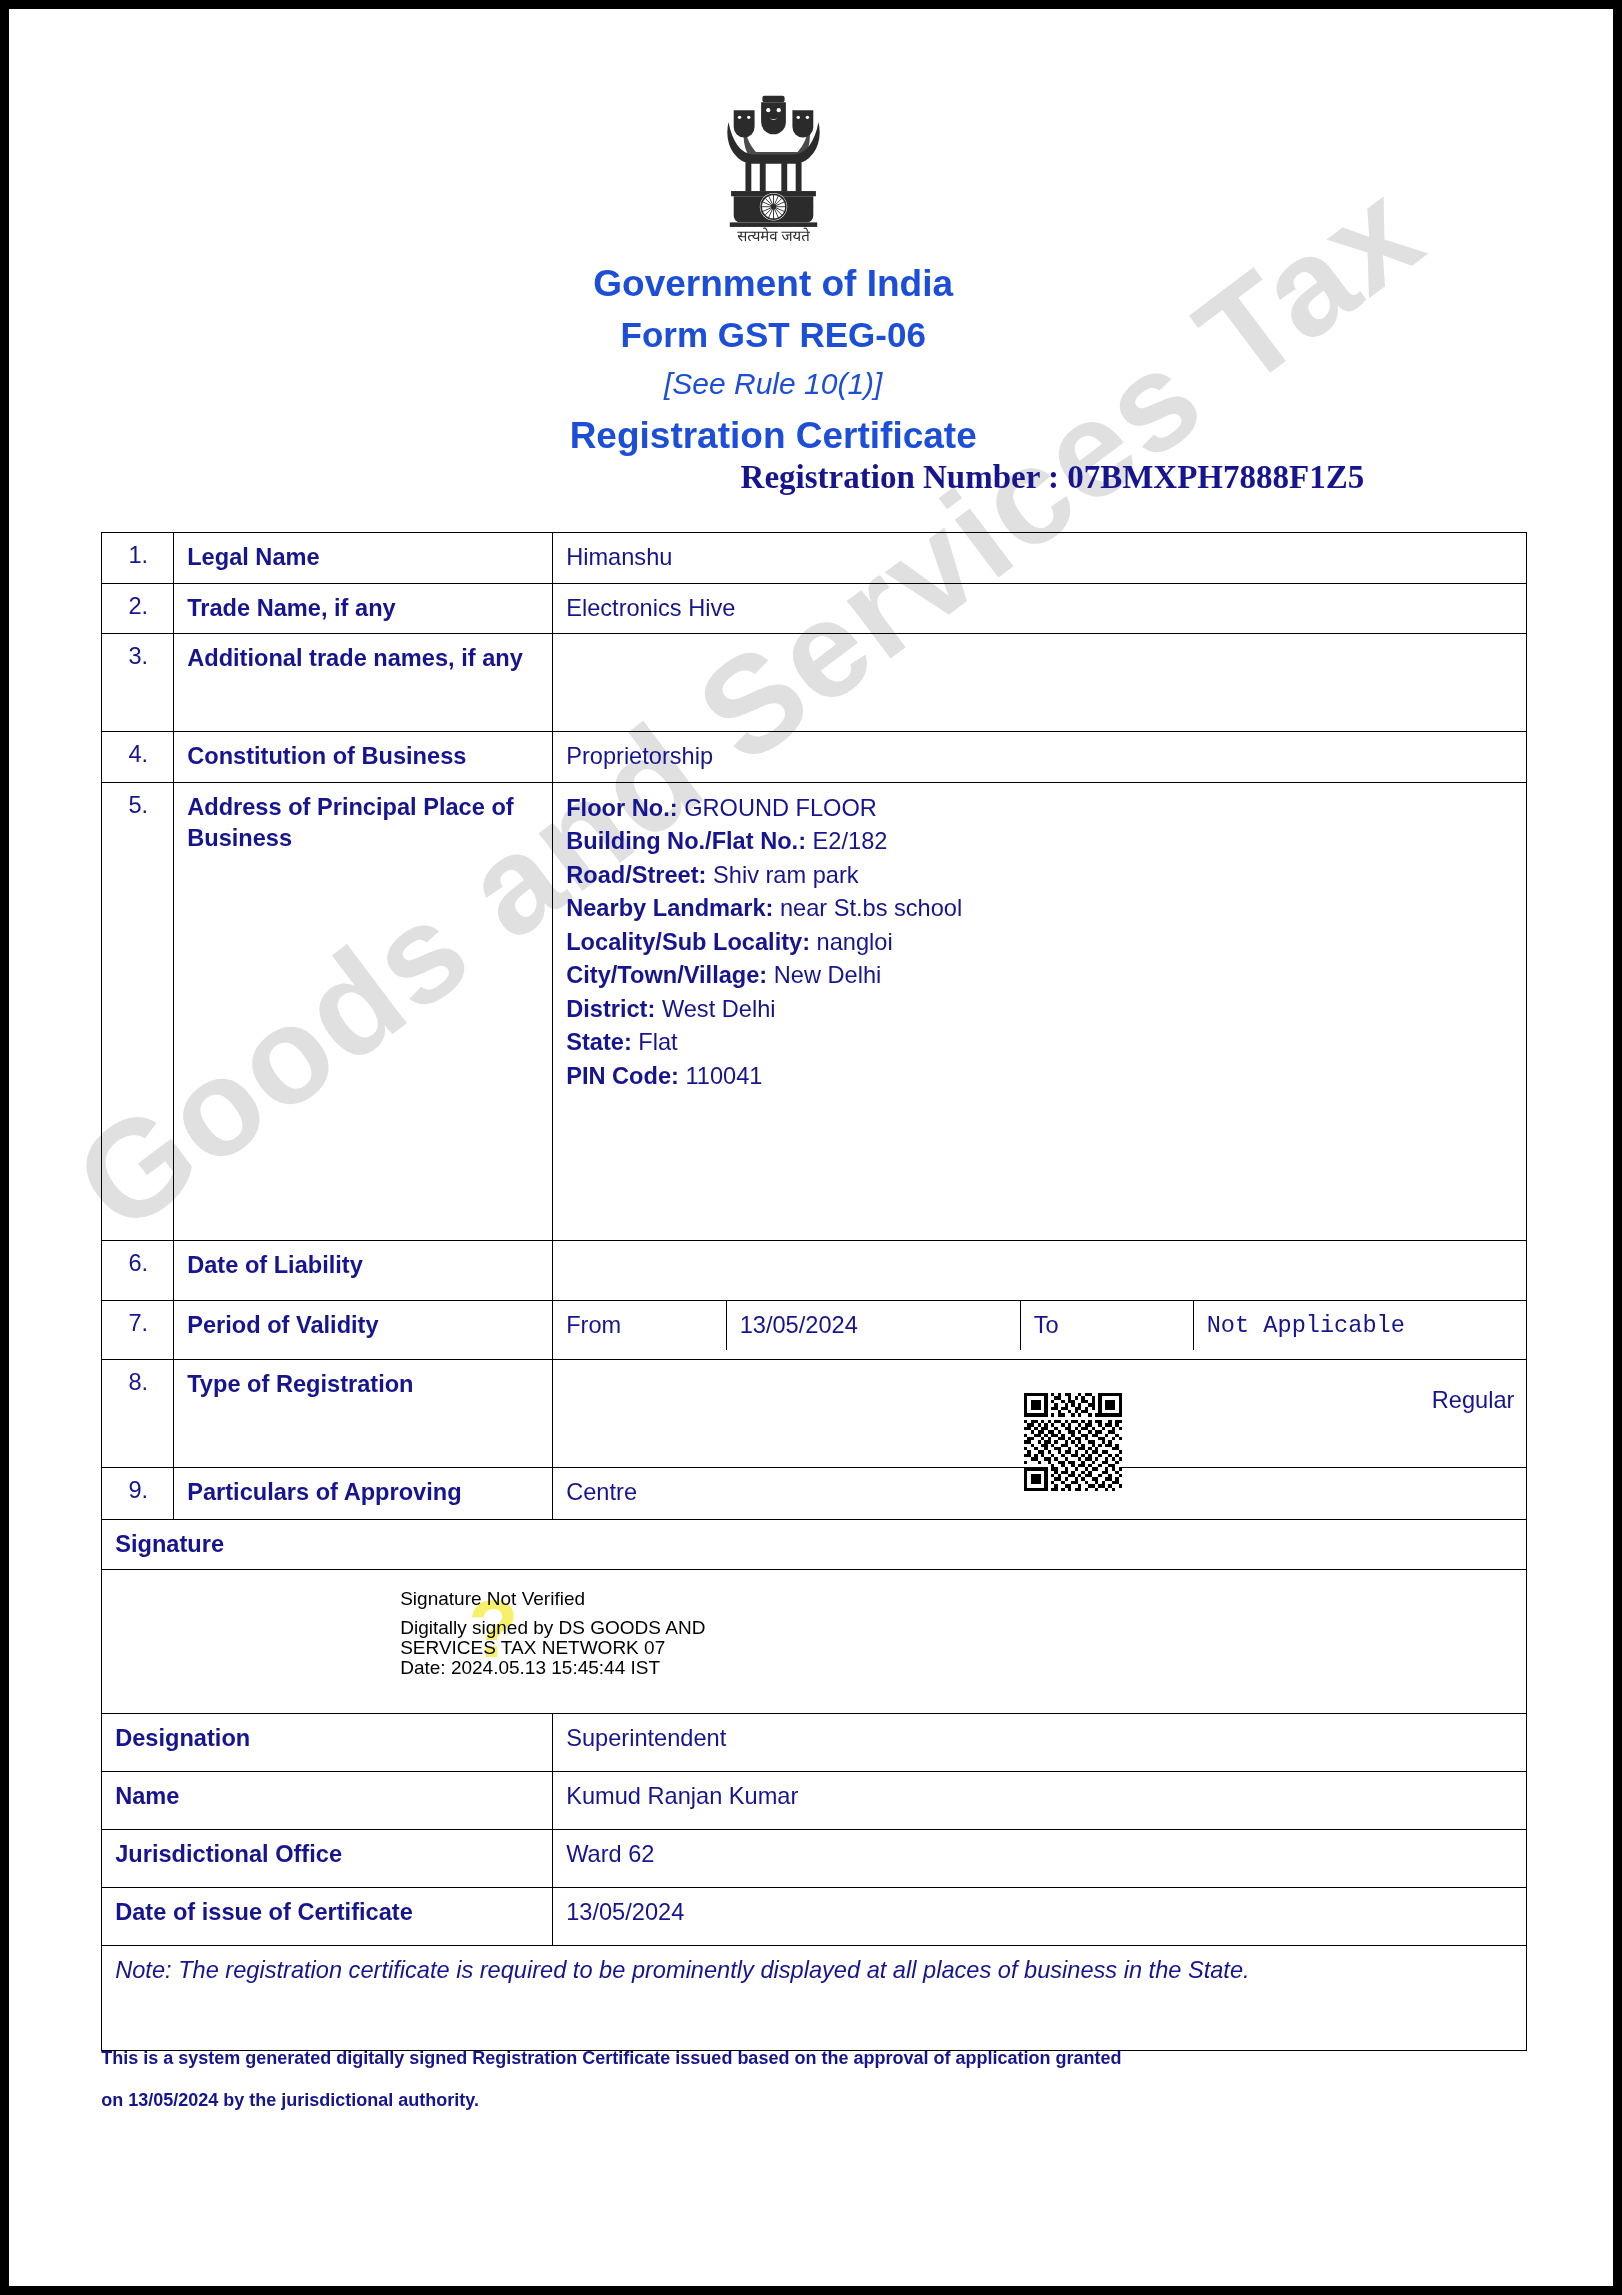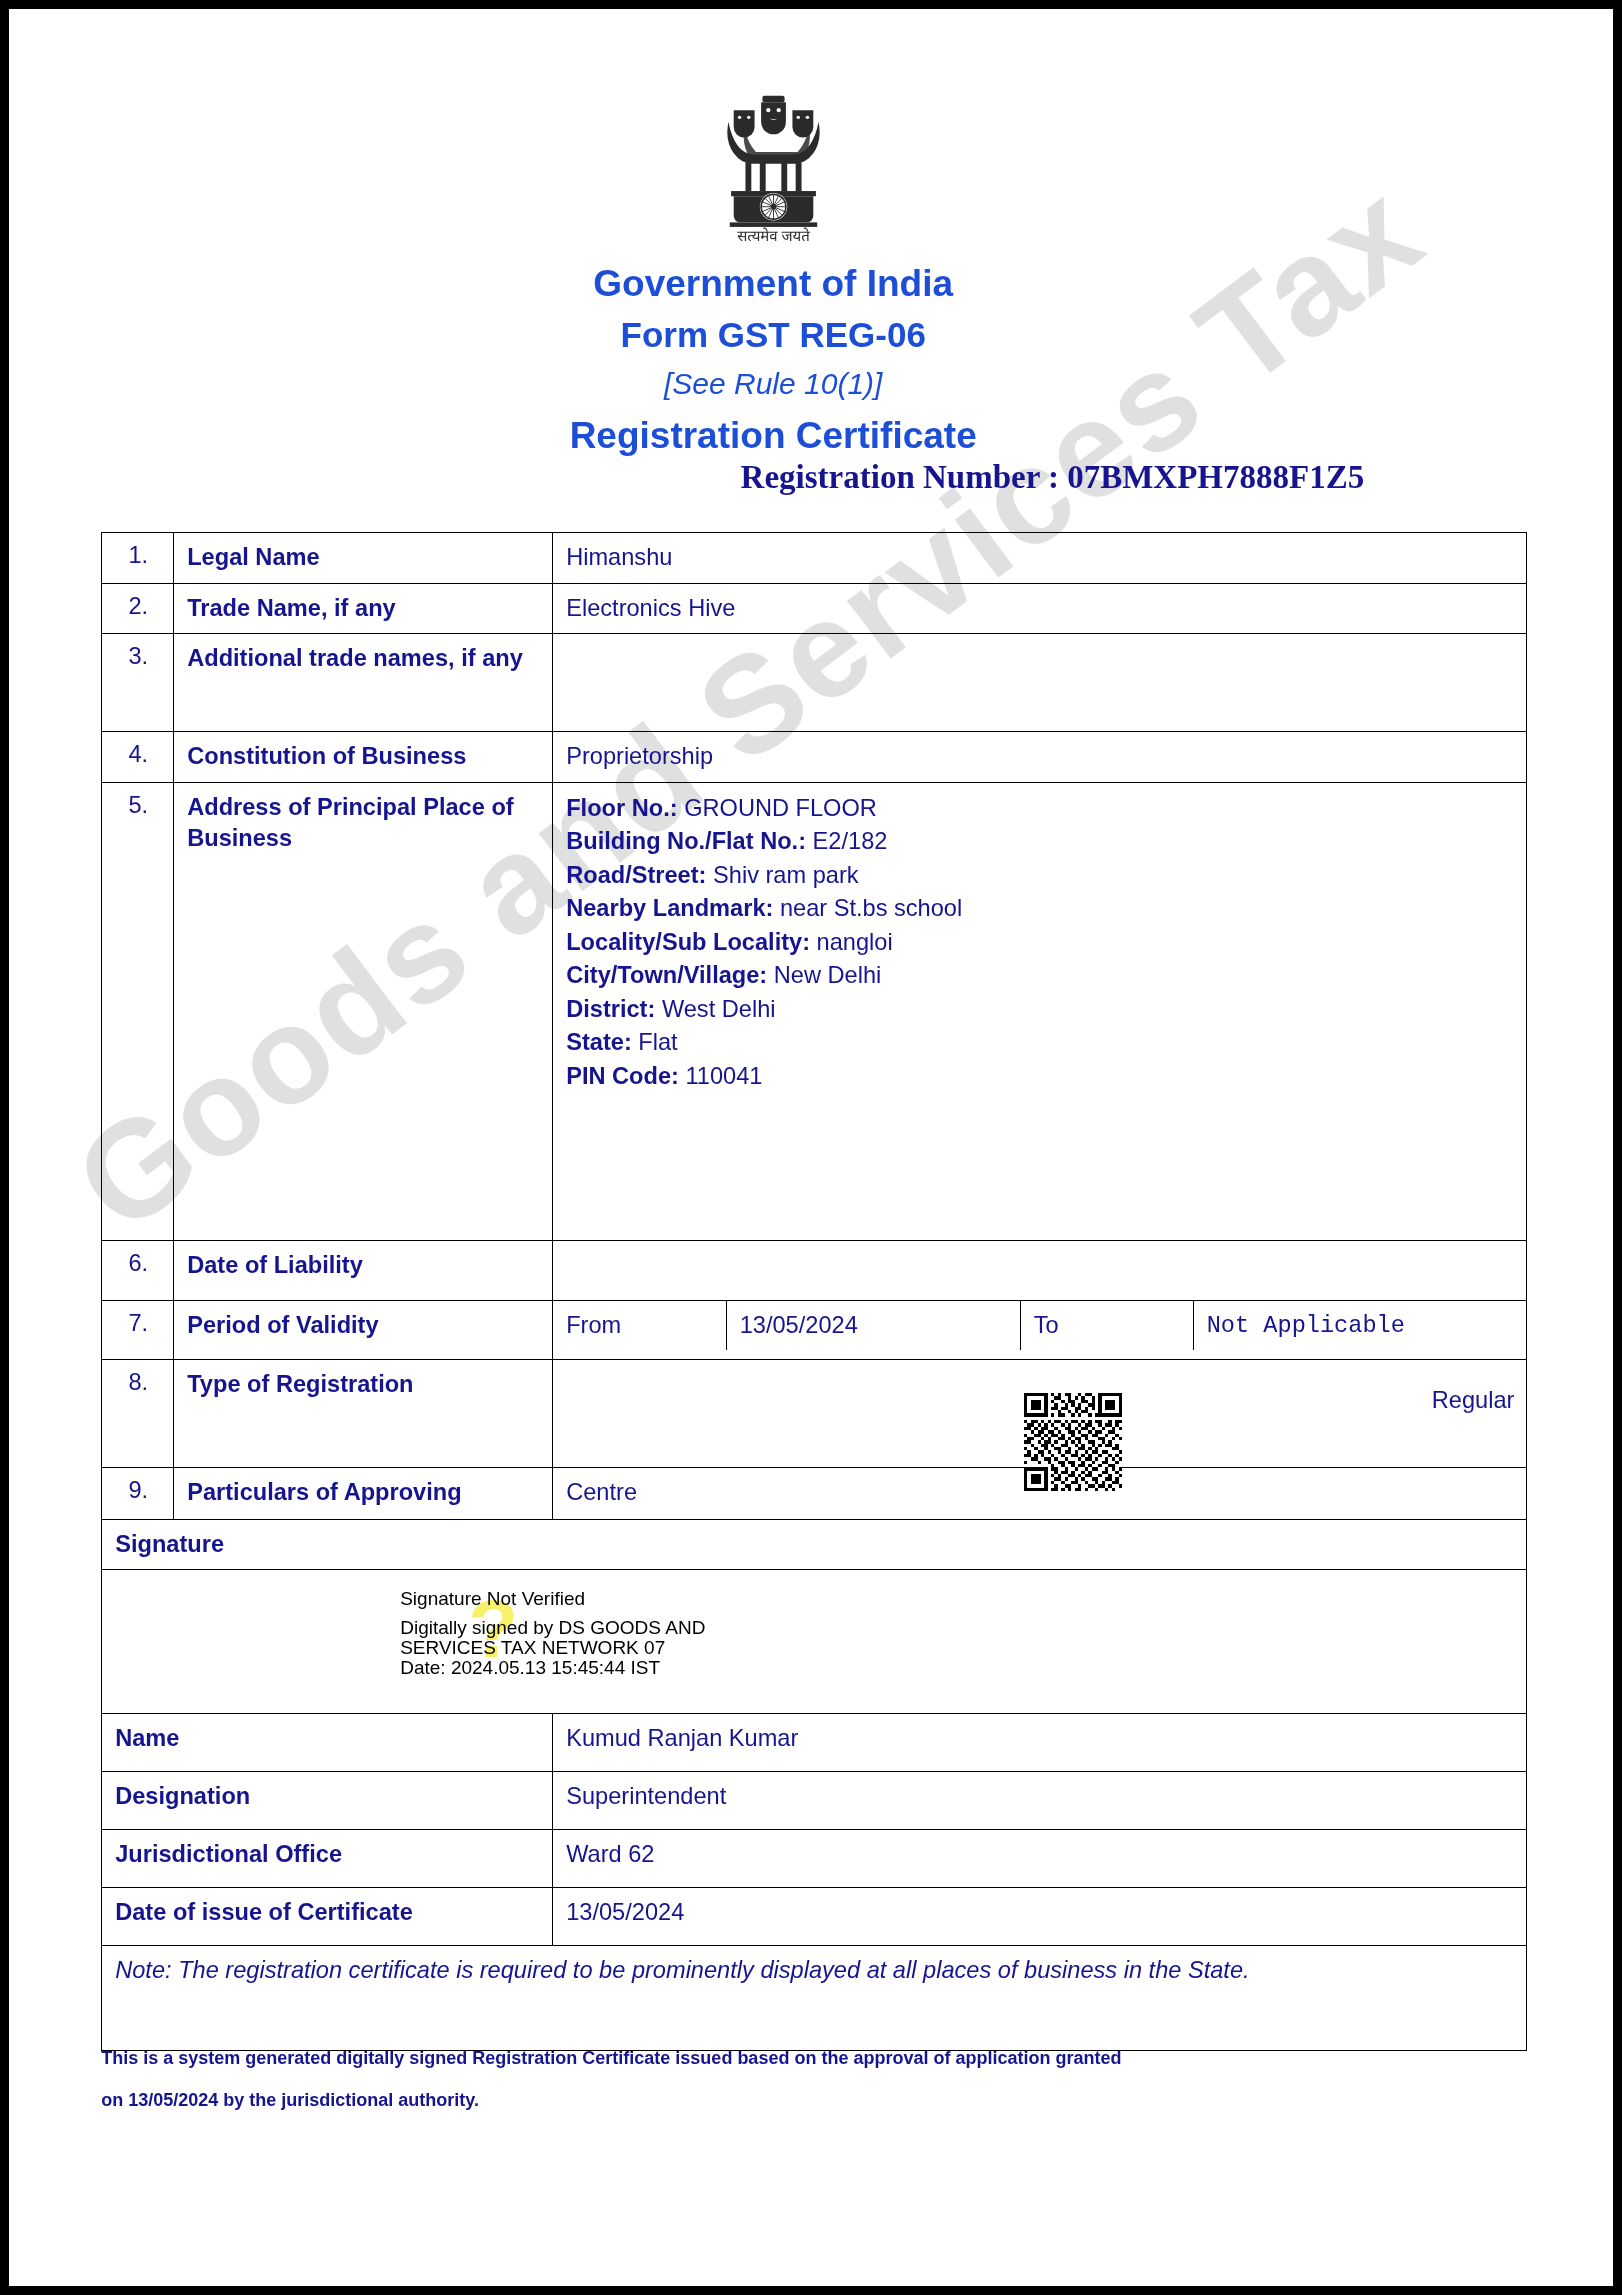--- a/index.html
+++ b/index.html
@@ -660,26 +660,26 @@
               <div class="l1">Signature Not Verified</div>
               <div class="l2">Digitally signed by DS GOODS AND</div>
               <div class="l2">SERVICES TAX NETWORK 07</div>
               <div class="l2">Date: 2024.05.13 15:45:44 IST</div>
             </div>
           </div>
         </td>
       </tr>
 
       <tr class="h-bottom">
+        <td colspan="2"><span class="lbl">Designation</span></td>
+        <td><span class="val">Superintendent</span></td>
+      </tr>
+      <tr class="h-bottom">
         <td colspan="2"><span class="lbl">Name</span></td>
         <td><span class="val">Kumud Ranjan Kumar</span></td>
-      </tr>
-      <tr class="h-bottom">
-        <td colspan="2"><span class="lbl">Designation</span></td>
-        <td><span class="val">Superintendent</span></td>
       </tr>
       <tr class="h-bottom">
         <td colspan="2"><span class="lbl">Jurisdictional Office</span></td>
         <td><span class="val">Ward 62</span></td>
       </tr>
       <tr class="h-bottom">
         <td colspan="2"><span class="lbl">Date of issue of Certificate</span></td>
         <td><span class="val">13/05/2024</span></td>
       </tr>
 

